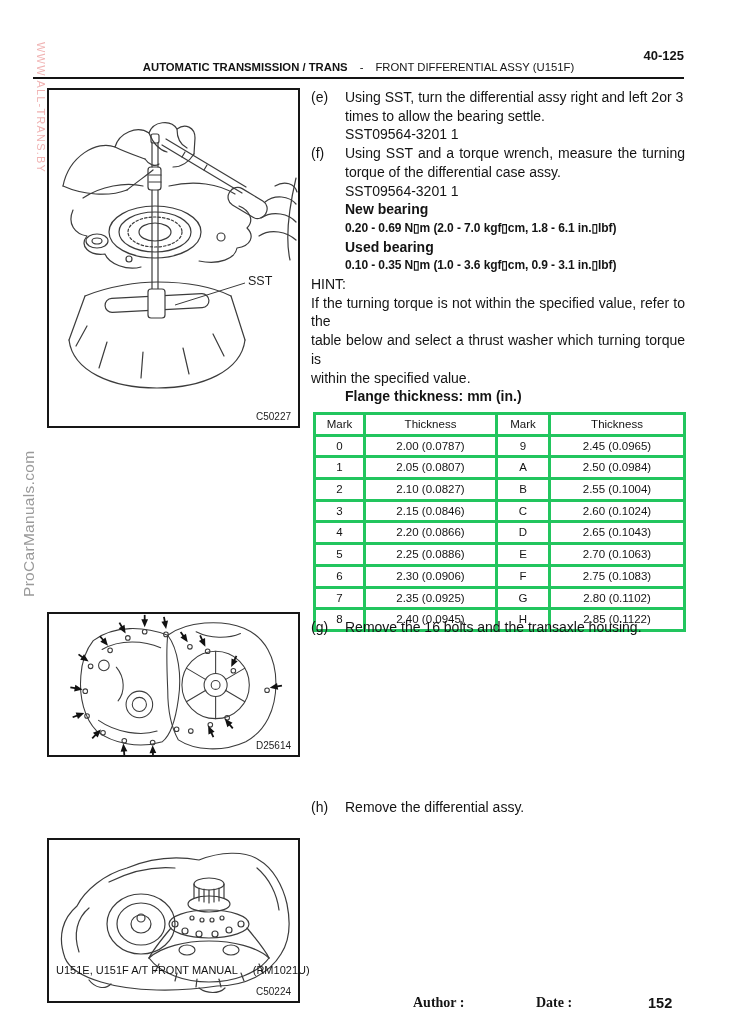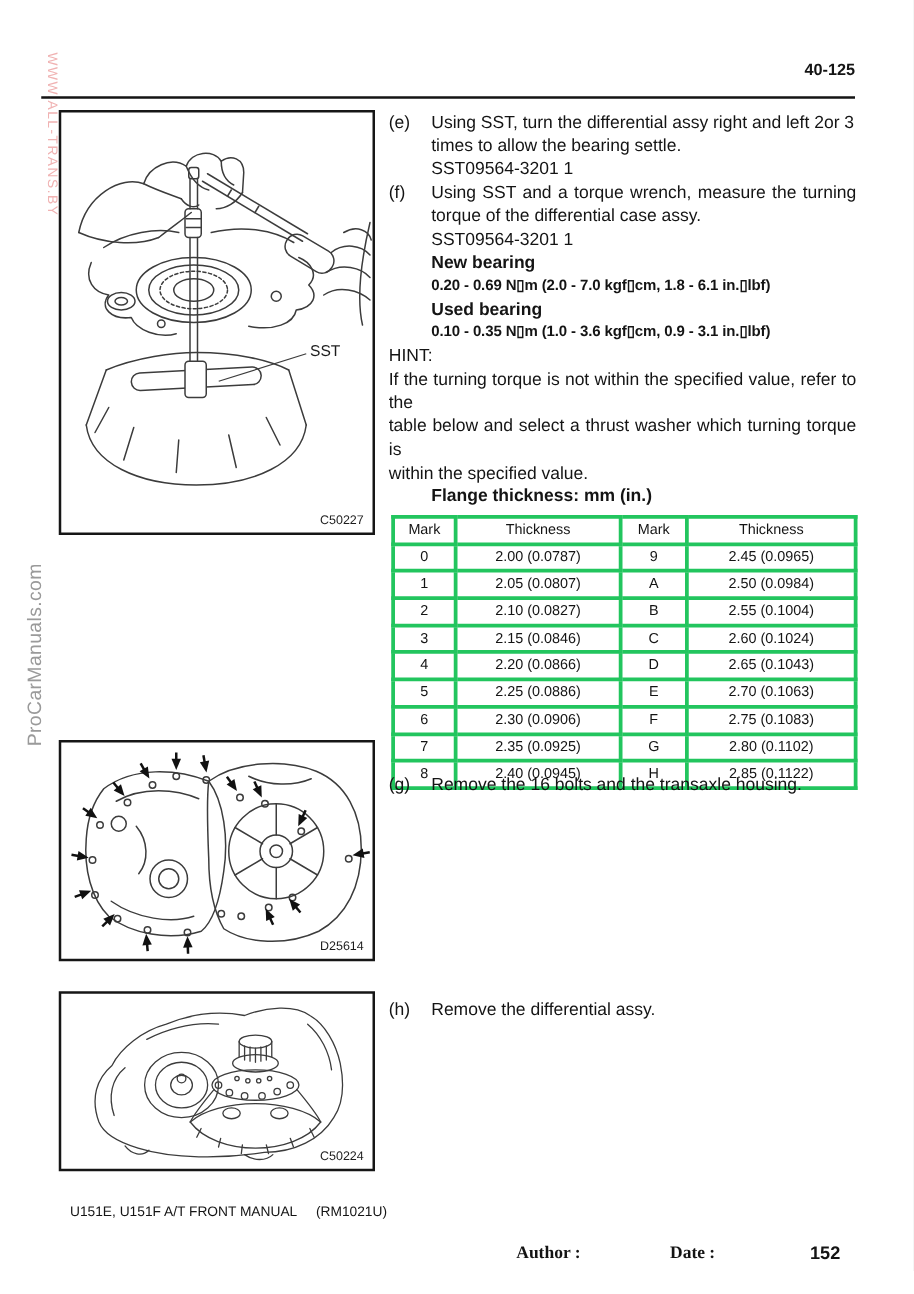--- a/index.html
+++ b/index.html
@@ -28,22 +28,22 @@
     position:absolute; top:61px; left:33px; width:651px;
     text-align:center; font-size:11.3px; white-space:nowrap;
   }
   .header-line .hb { font-weight:bold; }
   .header-line .sep { display:inline-block; margin:0 12px; }
   .hrule { position:absolute; top:77px; left:33px; width:651px; height:2px; background:#141414; }
   
   .fig { position:absolute; left:47px; width:253px; border:2px solid #161616; background:#fff; }
   .fig svg { display:block; width:100%; height:100%; }
   #fig1 { top:88px;  height:340px; }
-  #fig2 { top:592px; height:177px; }
-  #fig3 { top:793px; height:144px;text-align:right; }
+  #fig2 { top:612px; height:145px; }
+  #fig3 { top:838px; height:165px;text-align:right; }
   .figcode { position:absolute; right:7px; bottom:4px; font-size:10px; color:#1c1c1c; }
   .sst-callout { position:absolute; left:199px; top:184px; font-size:12.5px; color:#1c1c1c; }
   .sk { fill:none; stroke:#3c3c3c; stroke-width:1.2; stroke-linecap:round; stroke-linejoin:round; }
   .skt { fill:none; stroke:#3c3c3c; stroke-width:1; }
   
   .tcol { position:absolute; left:311px; top:88px; width:374px; font-size:14px; line-height:18.7px; }
   .row { position:relative; padding-left:34px; }
   .row .lbl { position:absolute; left:0; top:0; }
   .ind { padding-left:34px; }
   .b { font-weight:bold; }
@@ -75,20 +75,23 @@
 </style>
 </head>
 <body>
 
 <div class="page">
 
   <div class="wm-red">WWW.ALL-TRANS.BY</div>
   <div class="wm-gray">ProCarManuals.com</div>
 
   <div class="pagenum-top">40-125</div>
+  <div class="header-line">
+    <span class="hb">AUTOMATIC TRANSMISSION / TRANS</span><span class="sep">-</span><span>FRONT DIFFERENTIAL ASSY (U151F)</span>
+  </div>
   <div class="hrule"></div>
 
   <div class="fig" id="fig1">
     <svg viewBox="0 0 249 336">
 
       <g class="sk">
         <path d="M14,96 C20,66 48,50 66,57 C70,43 88,35 100,43 C104,31 122,29 128,39 C136,33 146,37 146,48 L145,64"></path>
         <path d="M14,96 C34,105 60,107 78,100"></path>
         <path d="M66,57 C76,62 88,66 96,69"></path>
         <path d="M100,43 C104,53 110,60 118,62"></path>

